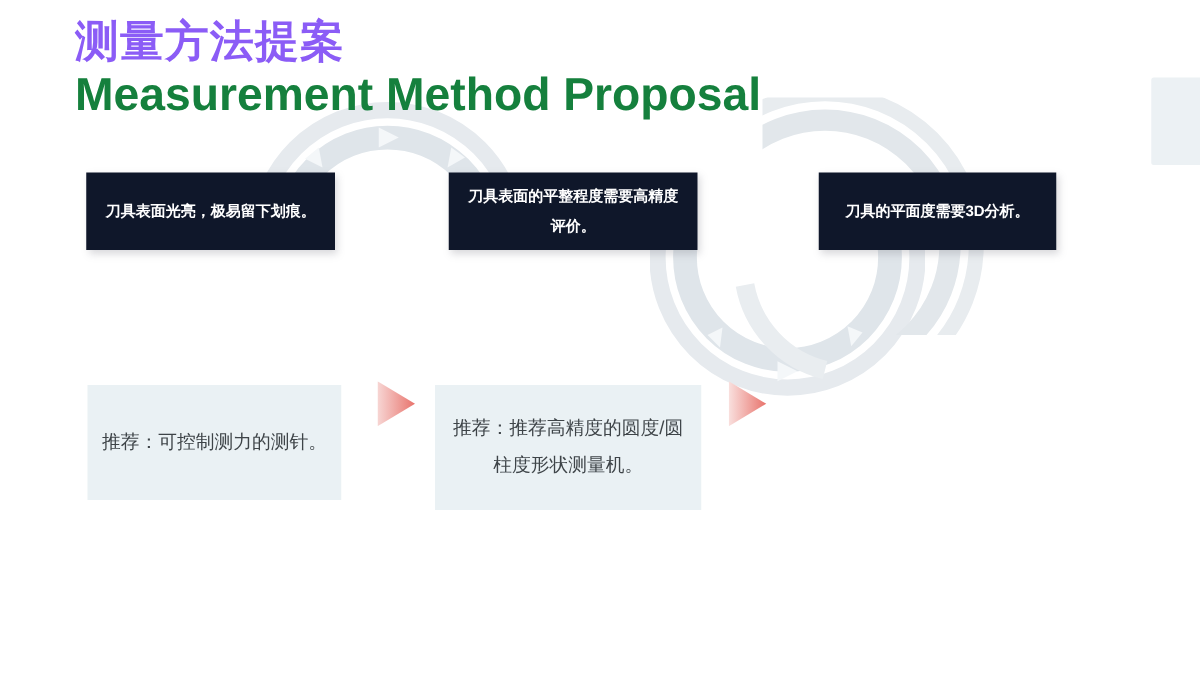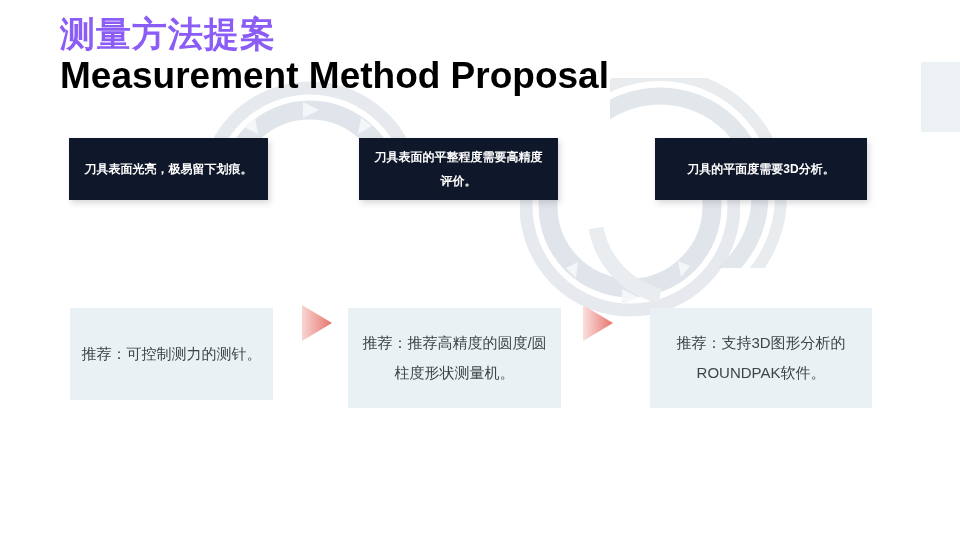--- a/index.html
+++ b/index.html
@@ -56,21 +56,21 @@
     font-size: 35px;
     font-weight: bold;
     color: #8b5cf6;
     letter-spacing: 1px;
     line-height: 44px;
     white-space: nowrap;
   }
   #title-en {
     font-size: 37px;
     font-weight: bold;
-    color: #000000;
+    color: #15803d;
     letter-spacing: 0px;
     line-height: 44px;
     margin-top: -2px;
     white-space: nowrap;
   }
 
   
   .red-box {
     position: absolute;
     background: #0f172a;
@@ -83,21 +83,21 @@
     align-items: center;
     justify-content: center;
     padding: 6px 10px;
     box-sizing: border-box;
     box-shadow: 2px 3px 6px rgba(120,120,130,0.28);
   }
   .red-box .rb-text { display: block; width: 100%; }
 
   #red-box-1 { left: 69px;  top: 138px; width: 199px; height: 62px; }
   #red-box-2 { left: 359px; top: 138px; width: 199px; height: 62px; }
-  #red-box-3 { left: 655px; top: 138px; width: 212px; height: 62px; }
+  #red-box-3 { left: 655px; top: 138px; width: 190px; height: 62px; }
 
   
   .blue-box {
     position: absolute;
     background: #eaf1f4;
     color: #3e4448;
     font-size: 15px;
     line-height: 30px;
     text-align: center;
     display: flex;
@@ -184,23 +184,20 @@
   <div class="red-box" id="red-box-3">
     <span class="rb-text">刀具的平面度需要3D分析。</span>
   </div>
 
   <div class="blue-box" id="blue-box-1">
     <span class="bb-text">推荐：可控制测力的测针。</span>
   </div>
   <div class="blue-box" id="blue-box-2">
     <span class="bb-text">推荐：推荐高精度的圆度/圆柱度形状测量机。</span>
   </div>
-  <div class="blue-box" id="blue-box-3">
-    <span class="bb-text">推荐：支持3D图形分析的ROUNDPAK软件。</span>
-  </div>
 
   <div class="flow-arrow" id="flow-arrow-1">
     <svg width="34" height="36" viewBox="0 0 34 36" xmlns="http://www.w3.org/2000/svg">
       <defs>
         <linearGradient id="arrowGrad1" x1="0" y1="0" x2="1" y2="0">
           <stop offset="0%" stop-color="#f7d6d4"></stop>
           <stop offset="100%" stop-color="#e8736c"></stop>
         </linearGradient>
       </defs>
       <polygon points="0,0 30,18 0,36" fill="url(#arrowGrad1)"></polygon>

